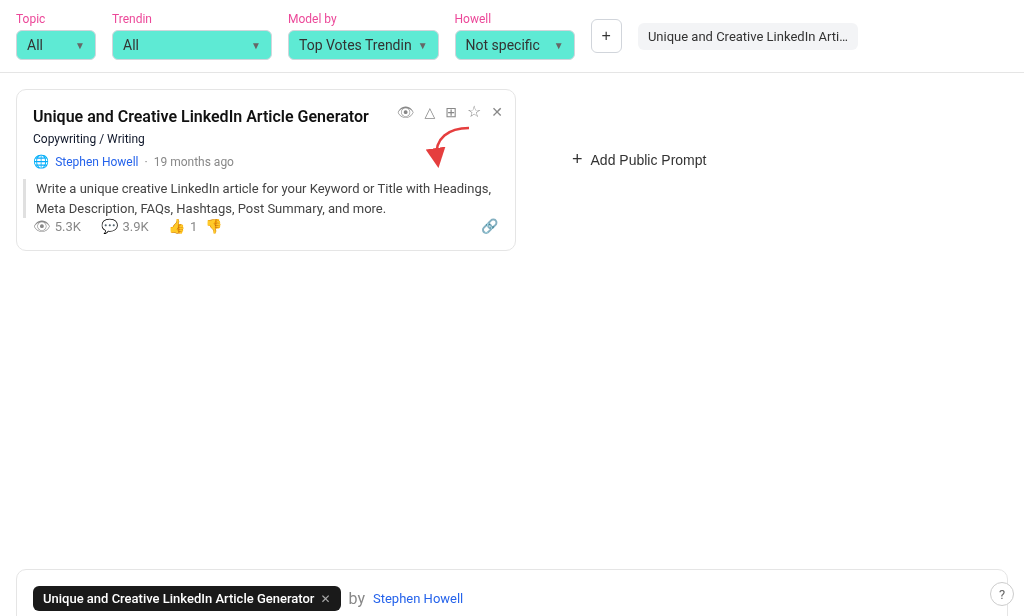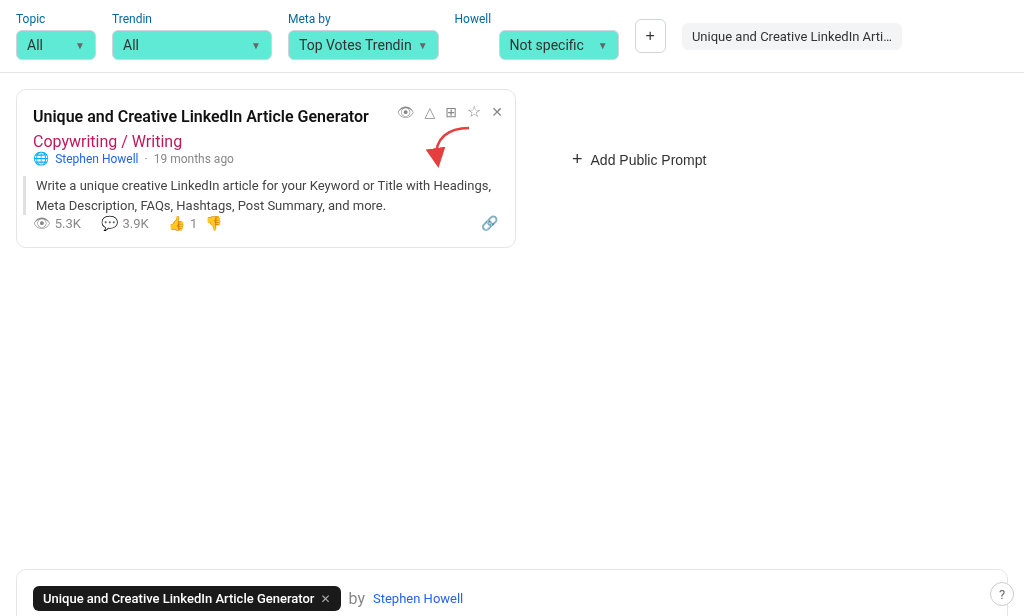--- a/index.html
+++ b/index.html
@@ -22,21 +22,21 @@
       border-bottom: 1px solid #e5e5e5;
       flex-wrap: nowrap;
     }
     .filter-group {
       display: flex;
       flex-direction: column;
       gap: 4px;
     }
     .filter-label {
       font-size: 12px;
-      color: #0369a1;
+      color: #ec4899;
     }
     .filter-select {
       display: flex;
       align-items: center;
       gap: 6px;
       border: 1px solid #d1d5db;
       border-radius: 6px;
       padding: 6px 10px;
       background: #5eead4;
       cursor: pointer;
@@ -50,21 +50,20 @@
       font-size: 10px;
     }
     .filter-select-wide {
       min-width: 160px;
     }
     .filter-select-sort {
       min-width: 150px;
     }
     .filter-select-model {
       min-width: 120px;
-      margin-left: 44px;
     }
     .filter-plus-btn {
       border: 1px solid #d1d5db;
       border-radius: 6px;
       padding: 6px 10px;
       background: #fff;
       cursor: pointer;
       font-size: 16px;
       color: #333;
       display: flex;
@@ -122,22 +121,23 @@
     }
     .card-title {
       font-size: 16px;
       font-weight: 600;
       color: #111;
       margin-bottom: 4px;
       padding-right: 120px;
       line-height: 1.4;
     }
     .card-category {
-      font-size: 16px;
-      color: #be185d;
+      font-size: 12px;
+      color: #0f172a;
+      margin-bottom: 8px;
     }
     .card-author-row {
       display: flex;
       align-items: center;
       gap: 6px;
       margin-bottom: 10px;
       font-size: 12px;
       color: #888;
     }
     .card-author-link {
@@ -269,21 +269,21 @@
 
   <div class="filter-group">
     <span class="filter-label">Trendin</span>
     <div class="filter-select filter-select-wide">
       <span>All</span>
       <span class="chevron">▼</span>
     </div>
   </div>
 
   <div class="filter-group">
-    <span class="filter-label">Meta by</span>
+    <span class="filter-label">Model by</span>
     <div class="filter-select filter-select-sort">
       <span>Top Votes Trendin</span>
       <span class="chevron">▼</span>
     </div>
   </div>
 
   <div class="filter-group">
     <span class="filter-label">Howell</span>
     <div class="filter-select filter-select-model">
       <span>Not specific</span>

